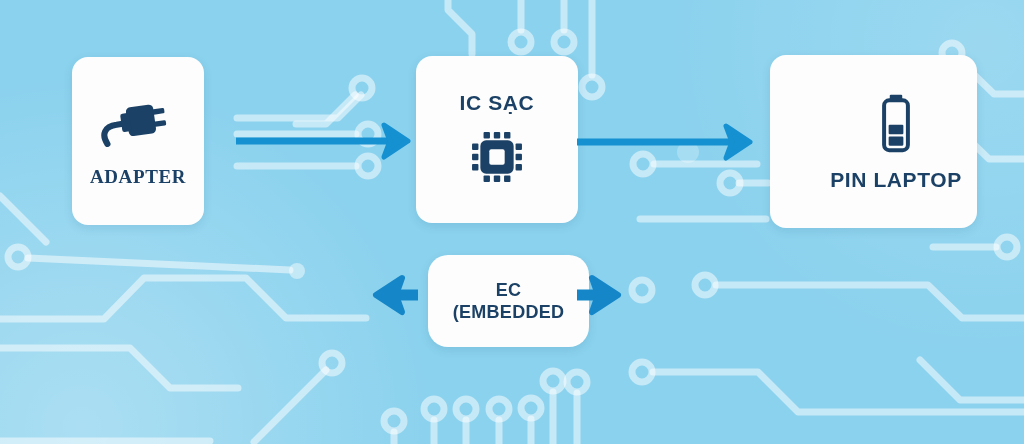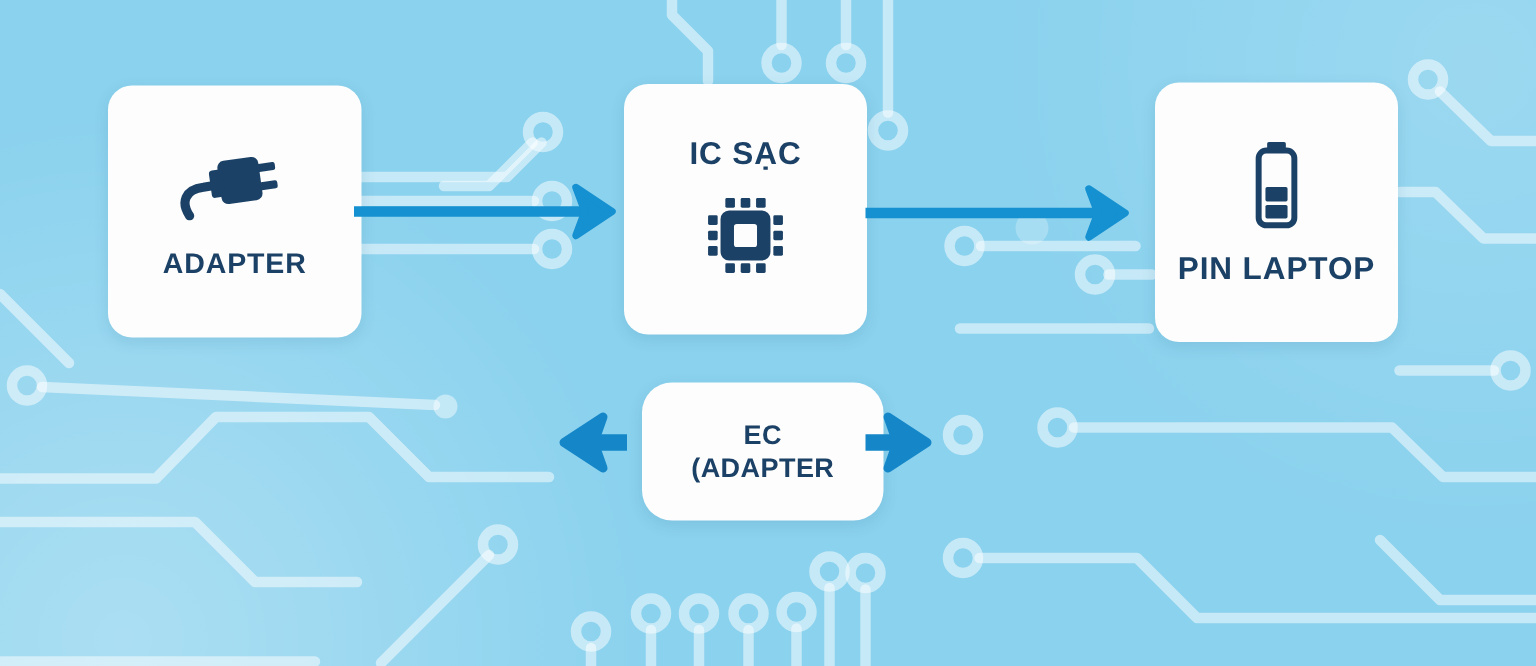--- a/index.html
+++ b/index.html
@@ -13,23 +13,23 @@
   .bg-svg { position:absolute; left:0; top:0; z-index:0; }
   .arrow-svg { position:absolute; left:0; top:0; z-index:2; pointer-events:none; }
   .node {
     position:absolute; z-index:1; background:#fcfdfc; border-radius:16px;
     display:flex; flex-direction:column; align-items:center; justify-content:center;
     box-shadow:0 3px 10px rgba(20,80,120,0.12);
   }
   .node .label {
     color:#1c4166; font-weight:bold; letter-spacing:0.6px; white-space:nowrap;
   }
-  #node-adapter { left:72px;  top:57px;  width:169px; height:168px; gap:19px; }
+  #node-adapter { left:72px;  top:57px;  width:132px; height:168px; gap:19px;font-family:Liberation Serif, serif; }
   #node-ic      { left:416px; top:56px;  width:162px; height:167px; gap:10px; }
-  #node-pin     { left:770px; top:55px;  width:162px; height:173px; gap:13px; }
+  #node-pin     { left:770px; top:55px;  width:162px; height:173px; gap:13px;padding-left:45px; }
   #node-ec      { left:428px; top:255px; width:161px; height:92px;  border-radius:20px; }
   #node-adapter .label { font-size:19px; }
   #node-ic .label      { font-size:21px; }
   #node-pin .label     { font-size:21px; }
   .ec-text { text-align:center; color:#1c4166; font-weight:bold; font-size:18px; line-height:22px; letter-spacing:0.3px; }
   .icon { display:block; }
 </style>
 </head>
 <body>
 
@@ -144,21 +144,21 @@
       <rect x="9" y="12" width="42" height="88" rx="9" fill="none" stroke="#1c4166" stroke-width="7"></rect>
       <rect x="17" y="55" width="26" height="17" rx="2" fill="#1c4166"></rect>
       <rect x="17" y="76" width="26" height="16" rx="2" fill="#1c4166"></rect>
     </svg>
     <div class="label">PIN LAPTOP</div>
   </div>
 
   <div class="node" id="node-ec">
     <div class="ec-text">
       <div>EC</div>
-      <div>(ADAPTER</div>
+      <div>(EMBEDDED</div>
     </div>
   </div>
 
   <svg class="arrow-svg" width="1024" height="444" viewBox="0 0 1024 444">
 
     <g stroke="#1590d0" fill="#1590d0">
       <line x1="236" y1="141" x2="388" y2="141" stroke-width="7"></line>
       <polygon points="384,125 408,141 384,157 390,141" stroke-width="5" stroke-linejoin="round"></polygon>
     </g>
 

